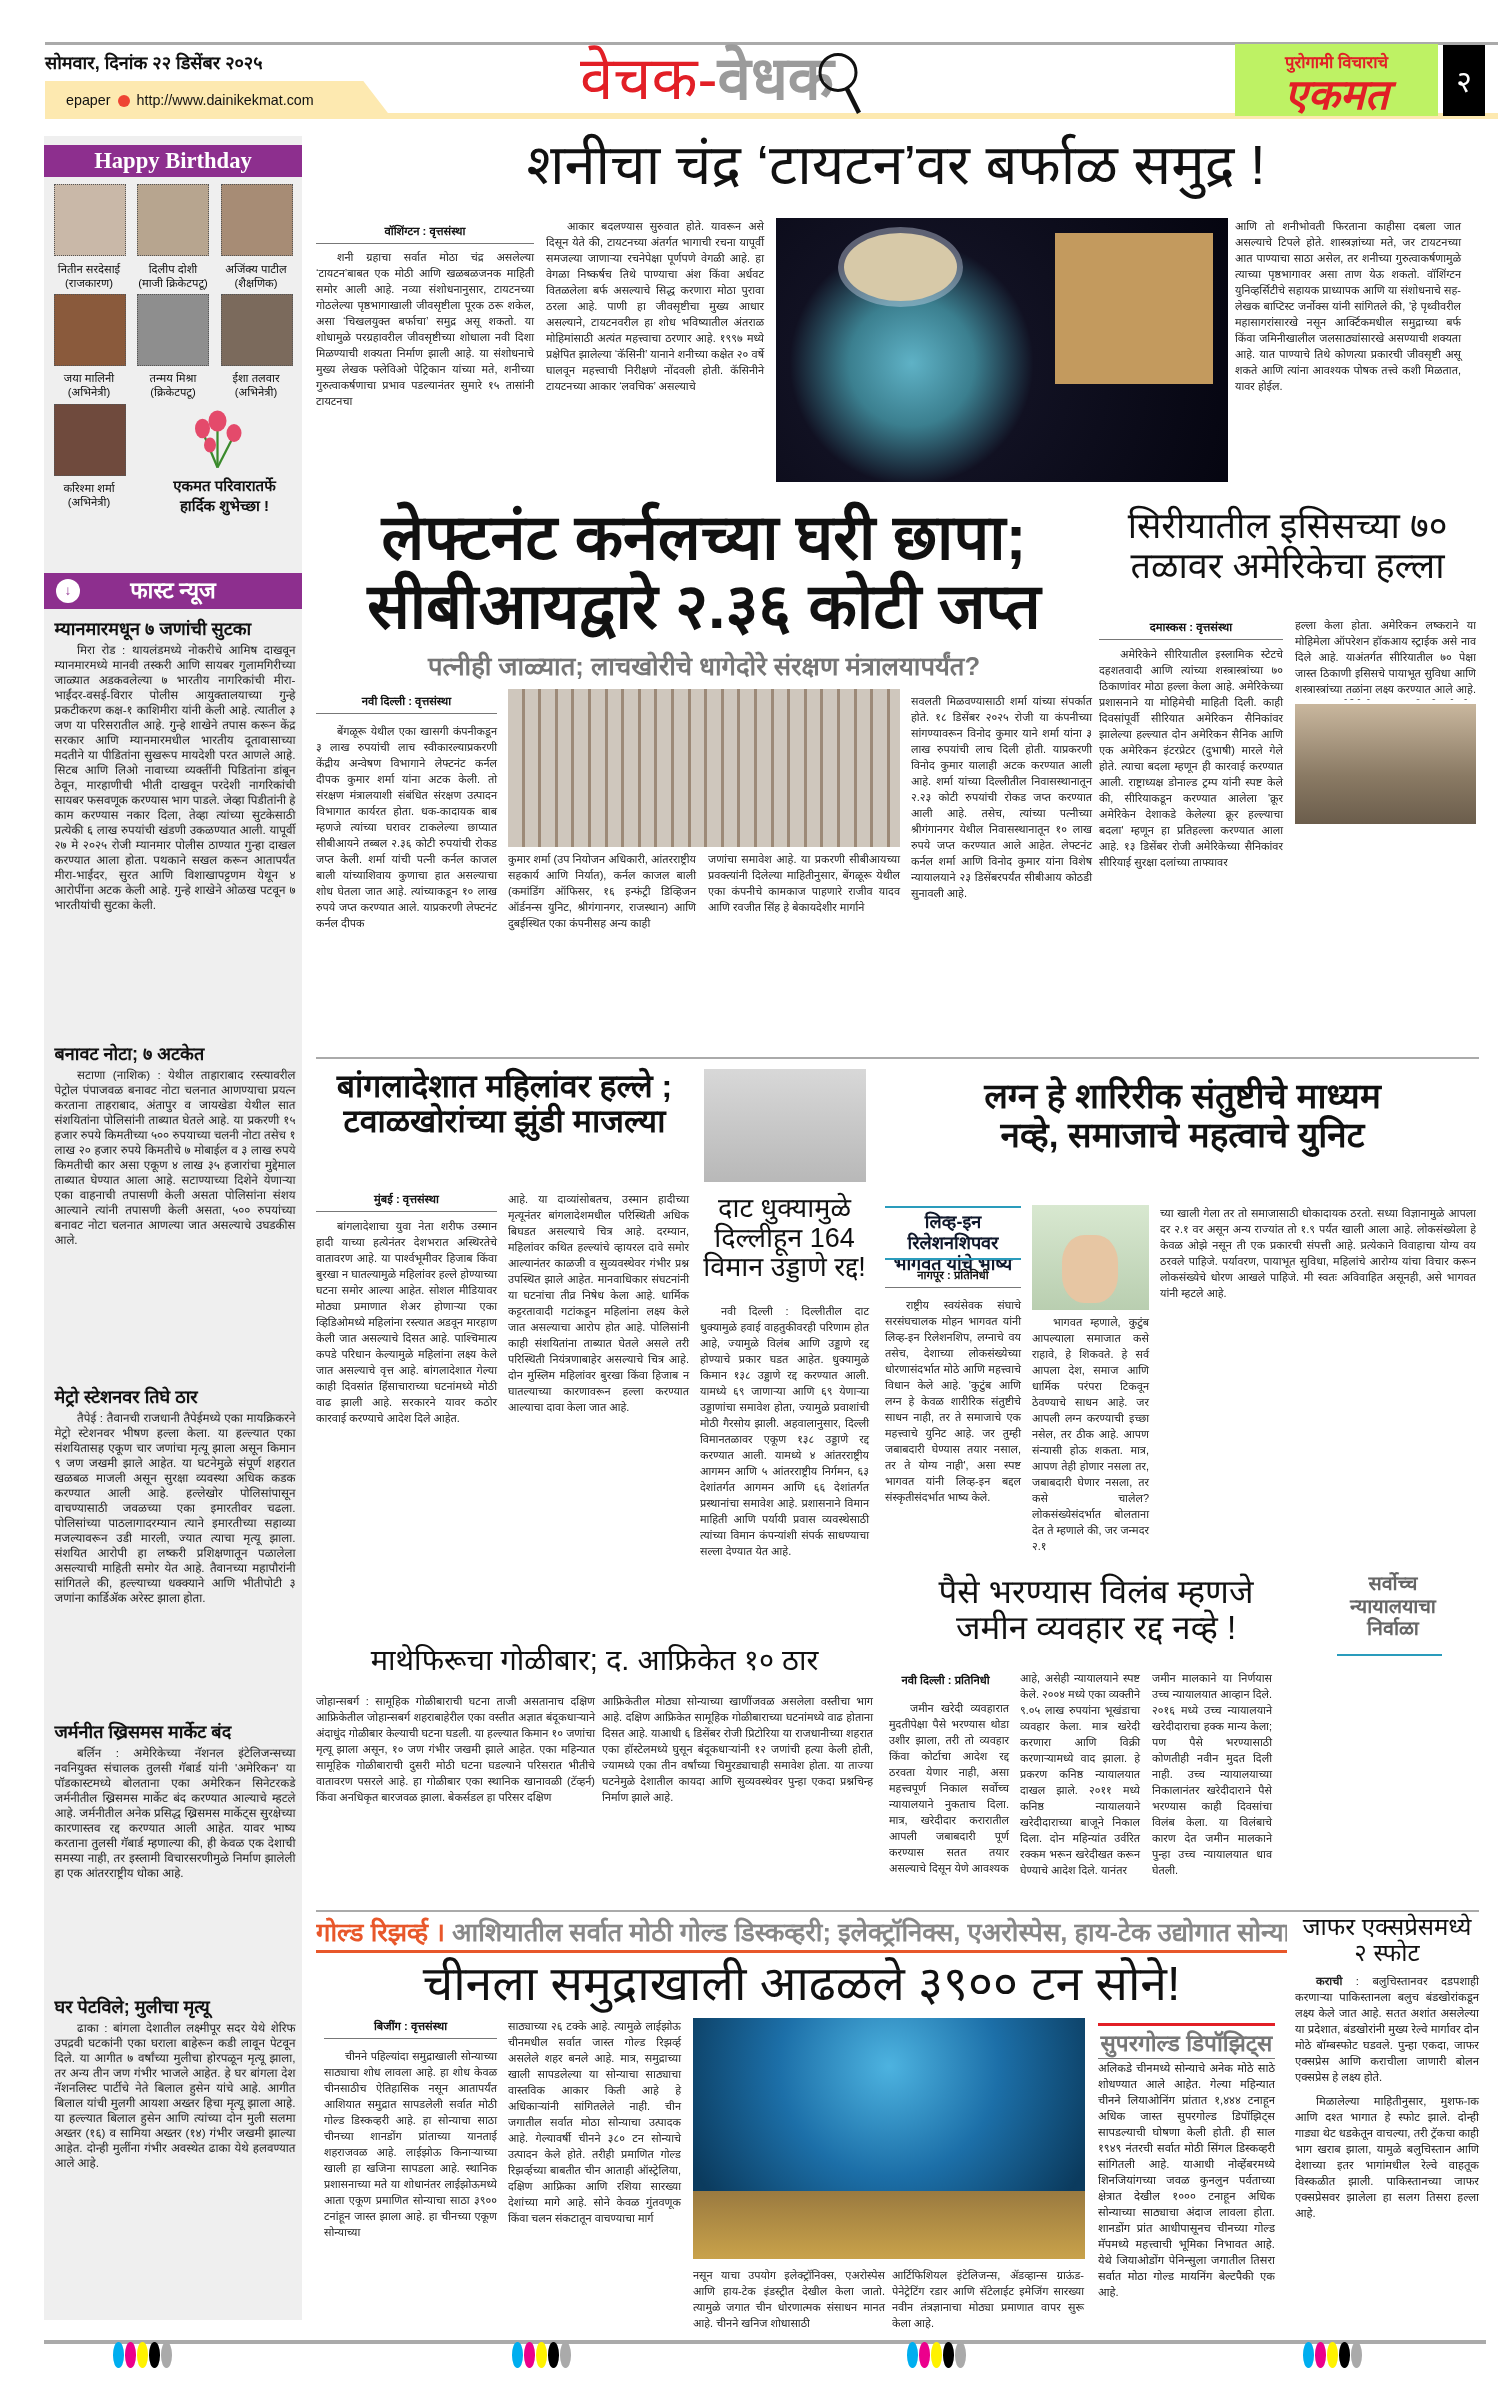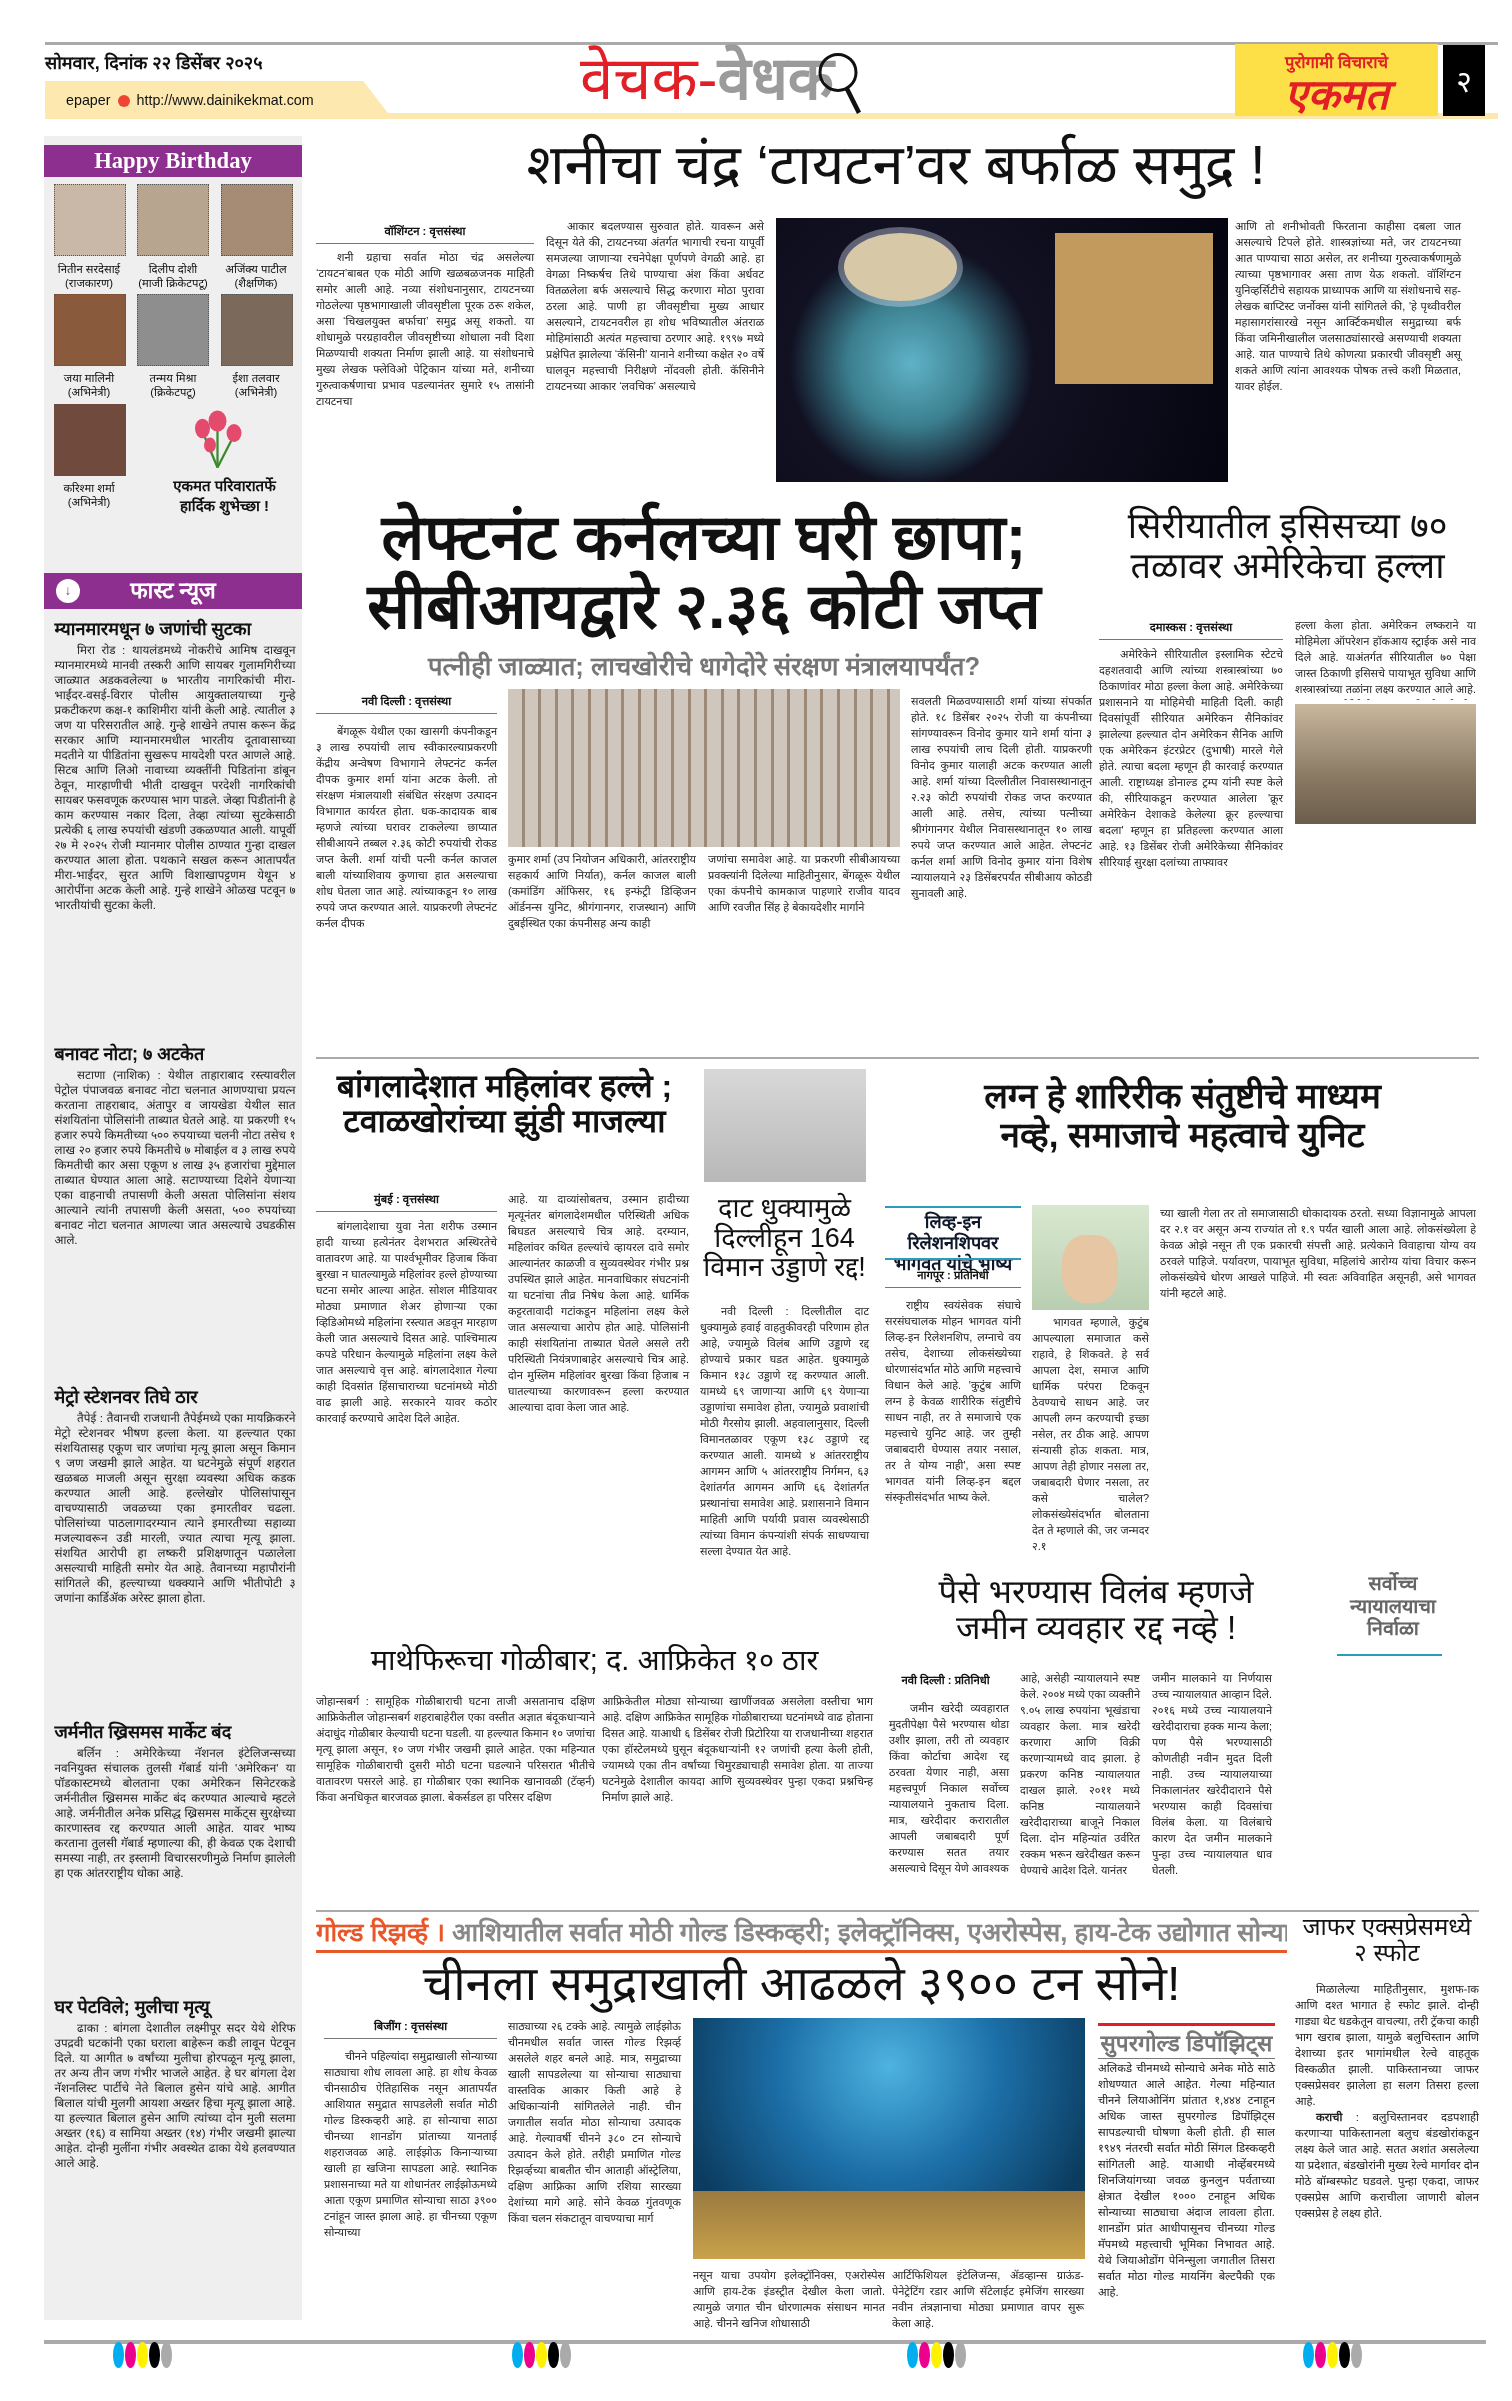--- a/index.html
+++ b/index.html
@@ -9,21 +9,21 @@
 
 #topline{left:45px;top:42px;width:1453px;height:3px;background:#aaa}
 #date{left:45px;top:50px;font-size:18px;font-weight:bold}
 #epaper{left:45px;top:81px;width:346px;height:36px;background:#fde9b0;clip-path:polygon(0 0,92% 0,100% 100%,0 100%);font-size:14.3px;padding:10.5px 0 0 21px}
 #epaper .ico{display:inline-block;width:12px;height:12px;border-radius:50%;background:#e43;vertical-align:middle;margin:0 3px}
 #yellowstrip{left:45px;top:113px;width:1453px;height:6px;background:#fde9b0}
 #section{left:580px;top:45px;font-size:60px;line-height:68px;font-weight:bold}
 #section .a{color:#e21f26;font-weight:normal}
 #section .b{color:#9b9b9b}
 #magnifier{left:817px;top:45px;width:45px;height:72px}
-#brandbox{left:1235px;top:44px;width:203px;height:72px;background:#fde047;text-align:center}
+#brandbox{left:1235px;top:44px;width:203px;height:72px;background:#bef264;text-align:center}
 #tagline{font-size:16.6px;color:#e21f26;font-weight:bold;margin-top:6px}
 #brand{font-size:42px;color:#e21f26;font-weight:bold;font-style:italic;line-height:44px}
 #pageno{left:1443px;top:45px;width:42px;height:71px;background:#000;color:#fff;font-size:30px;text-align:center;padding-top:15px}
 
 #sidebar{left:44px;top:136px;width:258px;height:2184px;background:#efefef}
 .purple-head{background:#8d2f8e;color:#fff;font-family:"Liberation Serif",serif;font-weight:bold;text-align:center}
 #bday-head{position:absolute;left:0;top:9px;width:258px;height:32px;font-size:22.6px;line-height:32px}
 .bp{position:absolute;width:72px;height:72px;border:0.8px dotted #555;background:#c9b8a8}
 .bn{position:absolute;width:90px;font-size:11.3px;text-align:center;line-height:13.6px}
 #fast-head{position:absolute;left:0;top:437px;width:258px;height:36px;font-size:22.6px;line-height:36px}
@@ -302,22 +302,22 @@
 <div class="sub" style="left:1098px;top:2027px;width:177px;font-size:22.6px;color:#777;border-bottom:0.8px solid #777">सुपरगोल्ड डिपॉझिट्स</div>
 <div class="col" style="left:1098px;top:2060px;width:177px;font-size:11.3px">
     <p style="text-indent:0">अलिकडे चीनमध्ये सोन्याचे अनेक मोठे साठे शोधण्यात आले आहेत. गेल्या महिन्यात चीनने लियाओनिंग प्रांतात १,४४४ टनाहून अधिक जास्त सुपरगोल्ड डिपॉझिट्स सापडल्याची घोषणा केली होती. ही साल १९४९ नंतरची सर्वात मोठी सिंगल डिस्कव्हरी सांगितली आहे. याआधी नोव्हेंबरमध्ये शिनजियांगच्या जवळ कुनलुन पर्वताच्या क्षेत्रात देखील १००० टनाहून अधिक सोन्याच्या साठ्याचा अंदाज लावला होता. शानडोंग प्रांत आधीपासूनच चीनच्या गोल्ड मॅपमध्ये महत्त्वाची भूमिका निभावत आहे. येथे जियाओडोंग पेनिन्सुला जगातील तिसरा सर्वात मोठा गोल्ड मायनिंग बेल्टपैकी एक आहे.</p>
   </div>
 
 <div class="head" style="left:1295px;top:1914px;width:184px;font-size:24px;font-weight:normal">
   <div>जाफर एक्सप्रेसमध्ये</div>
   <div>२ स्फोट</div>
 </div>
 <div class="col" style="left:1295px;top:1973px;width:184px;font-size:11.3px">
+  <p><b>कराची</b> <span>: बलुचिस्तानवर दडपशाही करणाऱ्या पाकिस्तानला बलुच बंडखोरांकडून लक्ष्य केले जात आहे. सतत अशांत असलेल्या या प्रदेशात, बंडखोरांनी मुख्य रेल्वे मार्गावर दोन मोठे बॉम्बस्फोट घडवले. पुन्हा एकदा, जाफर एक्सप्रेस आणि कराचीला जाणारी बोलन एक्सप्रेस हे लक्ष्य होते.</span></p>
   <p style="margin-top:7.5px">मिळालेल्या माहितीनुसार, मुशफ-ाक आणि दश्त भागात हे स्फोट झाले. दोन्ही गाड्या थेट धडकेतून वाचल्या, तरी ट्रॅकचा काही भाग खराब झाला, यामुळे बलुचिस्तान आणि देशाच्या इतर भागांमधील रेल्वे वाहतूक विस्कळीत झाली. पाकिस्तानच्या जाफर एक्सप्रेसवर झालेला हा सलग तिसरा हल्ला आहे.</p>
-  <p><b>कराची</b> <span>: बलुचिस्तानवर दडपशाही करणाऱ्या पाकिस्तानला बलुच बंडखोरांकडून लक्ष्य केले जात आहे. सतत अशांत असलेल्या या प्रदेशात, बंडखोरांनी मुख्य रेल्वे मार्गावर दोन मोठे बॉम्बस्फोट घडवले. पुन्हा एकदा, जाफर एक्सप्रेस आणि कराचीला जाणारी बोलन एक्सप्रेस हे लक्ष्य होते.</span></p>
 </div>
 
 <div class="rule" style="left:44px;top:2340px;width:1442px;height:3.8px"></div>
 <div class="reg" style="left:113px">
     <span style="background:#00aeef"></span>
     <span style="background:#ec008c"></span>
     <span style="background:#fff200"></span>
     <span style="background:#000"></span>
     <span style="background:#aaa"></span>
   </div>

